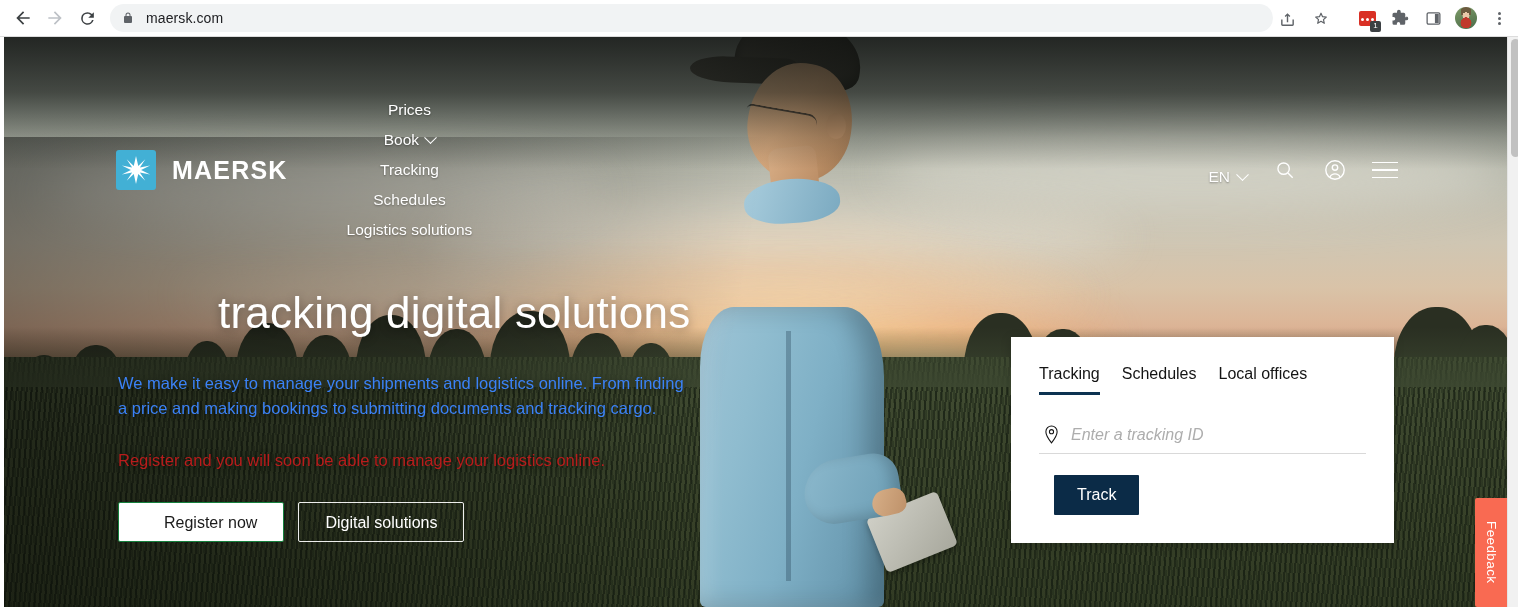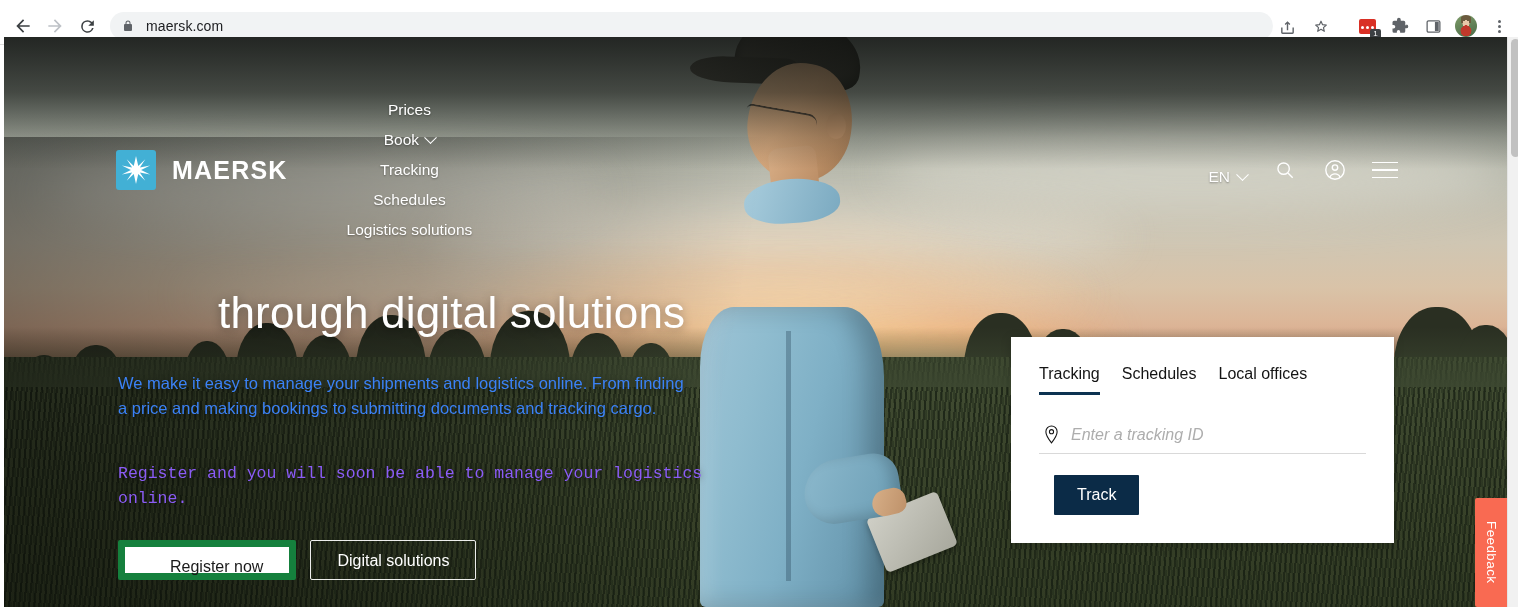--- a/index.html
+++ b/index.html
@@ -8,21 +8,21 @@
     width: 1518px;
     height: 607px;
     overflow: hidden;
     background: #ffffff;
     font-family: "Liberation Sans", sans-serif;
   }
 
   
   .browser-chrome {
     position: absolute;
-    top: 8px; left: 0;
+    top: 0; left: 0;
     width: 1518px;
     height: 37px;
     background: #ffffff;
     display: flex;
     align-items: center;
     border-bottom: 1px solid #dcdcdc;
   }
   .nav-btns { display: flex; align-items: center; gap: 2px; padding-left: 8px; }
   .nav-btn {
     width: 30px; height: 30px;
@@ -384,39 +384,38 @@
   .hero-title .l2 { display:block; padding-left: 100px; }
   .hero-para {
     color:#3b82f6;
     font-size: 16.5px;
     line-height: 25px;
     margin-top: 30px;
     width: 570px;
     text-shadow: 0 1px 6px rgba(0,0,0,.5);
   }
   .hero-para2 {
-    color:#8b5cf6;
+    color:#b91c1c;
     font-size: 16.5px;
     line-height: 25px;
-    margin-top: 40px;
+    margin-top: 27px;
     text-shadow: 0 1px 6px rgba(0,0,0,.5);
-    font-family: Liberation Mono, monospace;
   }
   .hero-btns { display:flex; gap: 14px; margin-top: 29px; }
   .btn {
     font-size: 16px;
     padding: 0 26px;
     height: 40px;
     line-height: 40px;
     border-radius: 2px;
     cursor: pointer;
     white-space: nowrap;
     font-family: "Liberation Sans", sans-serif;
   }
-  .btn-solid { background:#ffffff; color:#1a1a1a; border: 7px solid #15803d; padding-left: 45px; }
+  .btn-solid { background:#ffffff; color:#1a1a1a; border: 1px solid #15803d; padding-left: 45px; }
   .btn-ghost { background: transparent; color:#ffffff; border: 1px solid rgba(255,255,255,.92); }
 
   
   .track-card {
     position:absolute;
     left: 1007px;
     top: 300px;
     width: 383px;
     height: 206px;
     background: #ffffff;
@@ -675,21 +674,21 @@
               <span></span>
               <span></span>
             </div>
         </div>
       </div>
     </div>
   </div>
 
   <div class="hero-copy">
     <h1 class="hero-title">
-      <span class="l2">through digital solutions</span>
+      <span class="l2">tracking digital solutions</span>
     </h1>
     <p class="hero-para">We make it easy to manage your shipments and logistics online. From finding a price and making bookings to submitting documents and tracking cargo.</p>
     <p class="hero-para2">Register and you will soon be able to manage your logistics online.</p>
     <div class="hero-btns">
       <button class="btn btn-solid">Register now</button>
       <button class="btn btn-ghost">Digital solutions</button>
     </div>
   </div>
 
   <div class="track-card">

